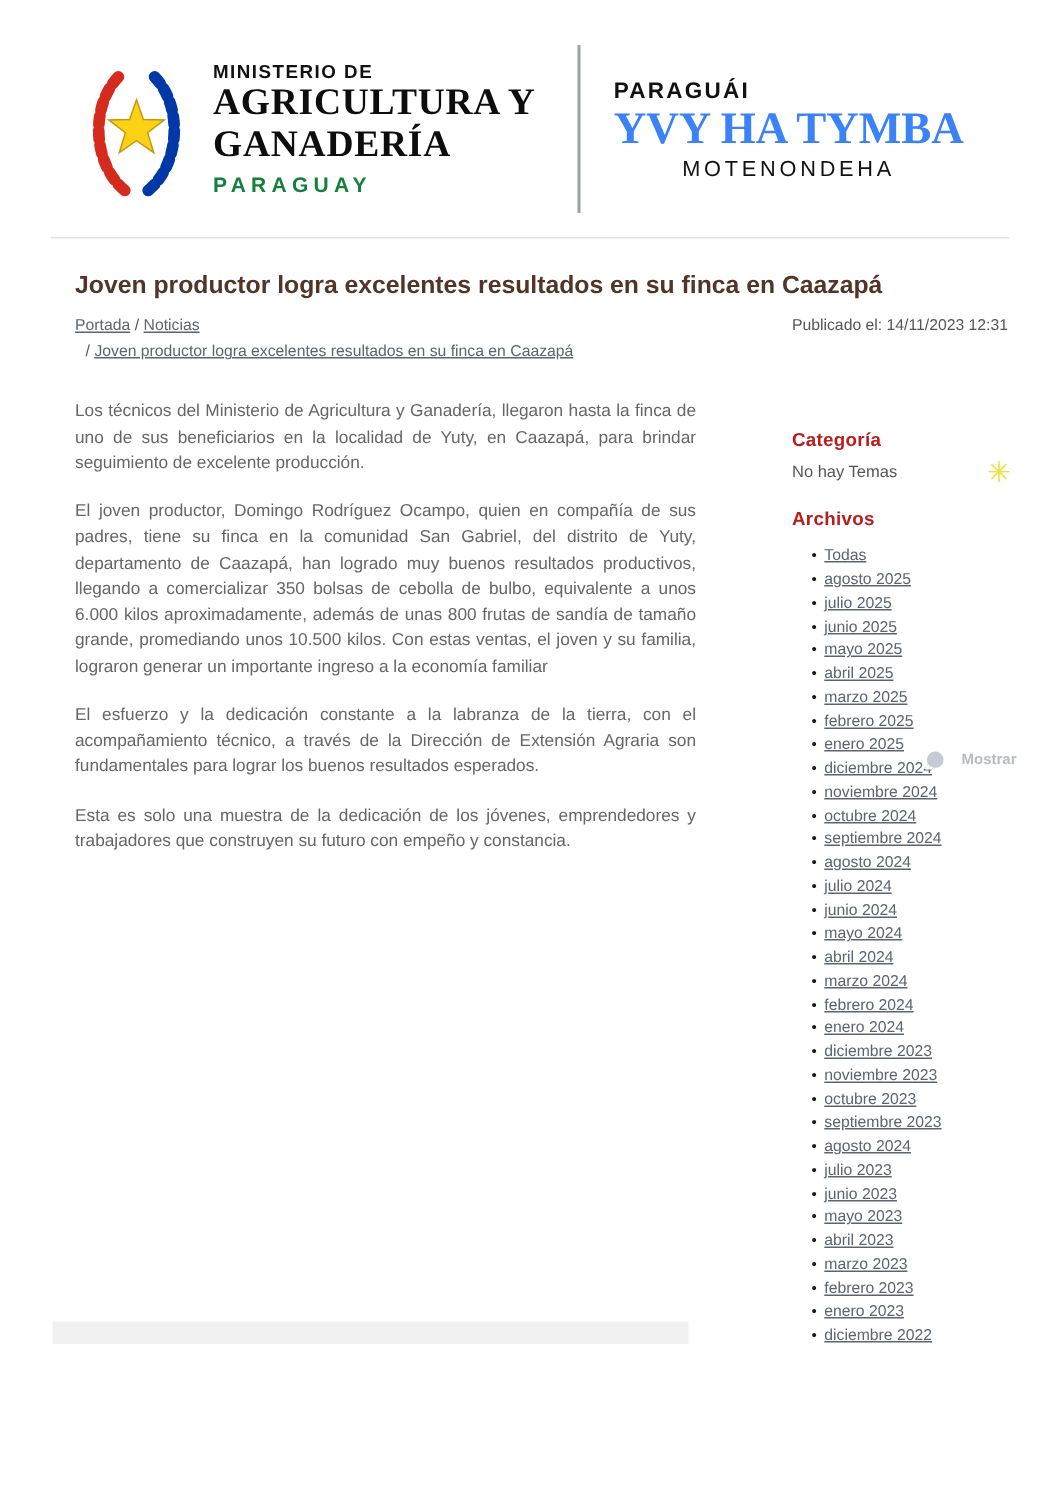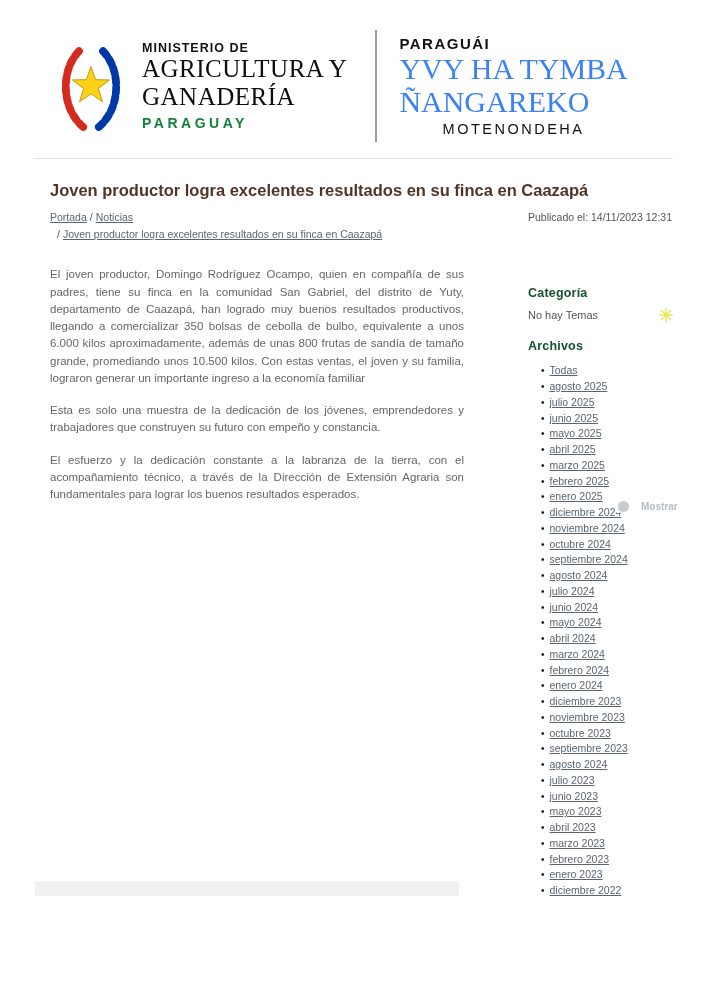--- a/index.html
+++ b/index.html
@@ -4,21 +4,21 @@
 <style>
   * { margin:0; padding:0; box-sizing:border-box; }
   html,body { background:#ffffff; }
   body { font-family:"Liberation Sans", sans-serif; color:#333; }
   .page { position:relative; width:707px; height:896px; margin:0 auto; background:#fff; overflow:hidden; }
 
   
   .site-header { display:flex; align-items:center; padding:30px 30px 0 52px; gap:12px; }
   .logo { flex:0 0 auto; }
   .logo svg { display:block; }
-  .serif { font-family:"Liberation Serif", serif; font-weight:400; }
+  .serif { font-family:"Liberation Serif", serif; font-weight:700; }
   .brand-es .ministry { font-size:12.5px; font-weight:700; letter-spacing:1px; color:#111; }
   .brand-es .org { font-size:25px; line-height:1.12; color:#0d0d0d; letter-spacing:.5px; }
   .brand-es .country { font-size:14px; font-weight:700; letter-spacing:3.5px; margin-top:4px; color:#15803d; }
   .v-divider { width:2px; height:112px; background:#9aa0a6; margin:0 10px 0 16px; flex:0 0 auto; }
   .brand-gn .gn-top { font-size:15px; font-weight:700; letter-spacing:1.5px; color:#111; }
   .brand-gn .gn-serif { font-size:30px; line-height:1.1; color:#3b82f6; }
   .brand-gn .gn-bottom { font-size:14.5px; font-weight:400; letter-spacing:2.5px; margin-top:3px; color:#111;text-align:center; }
   .header-rule { border:none; border-top:1px solid #e3e3e3; margin:16px 34px 0; }
 
   
@@ -29,21 +29,21 @@
   .sep { color:#555; margin:0 3px; }
   .crumbs-line2 { margin-top:5px; padding-left:4px; }
   .published { position:absolute; right:0; top:0; color:#555; font-size:10.5px; }
 
   
   main { display:flex; padding:16px 35px 0 50px; }
   article { width:414px; margin-right:64px; padding-top:10px; }
   article p { font-size:11.5px; line-height:1.5; color:var(--body-text,#666); text-align:justify; margin:0 0 15px; }
 
   aside { flex:1; padding-top:30px; }
-  .side-heading { font-size:12.5px; font-weight:700; color:#14532d; letter-spacing:.2px; }
+  .side-heading { font-size:12.5px; font-weight:700; color:#b91c1c; letter-spacing:.2px; }
   .category-empty { font-size:11px; color:#555; margin-top:9px; }
   .archives-heading { margin-top:18px; }
   .archives { list-style:none; margin:10px 0 0; padding:0 0 0 13px; }
   .archives li { display:flex; align-items:baseline; line-height:14.75px; }
   .archives li::before { content:"•"; color:#1a1a1a; margin-right:5px; font-size:10px; }
   .archive-link { font-size:10.5px; color:var(--link-color,#5a6570); text-decoration:underline; }
 
   
   .userway-icon { position:absolute; left:658px; top:306px; font-size:19px; line-height:1;
                   color:var(--star-accent,#e8e535); cursor:pointer; text-shadow:0 0 1px rgba(0,0,0,.08); }
@@ -73,21 +73,20 @@
       <div class="org serif">AGRICULTURA Y</div>
       <div class="org serif">GANADERÍA</div>
       <div class="country">PARAGUAY</div>
     </div>
 
     <div class="v-divider"></div>
 
     <div class="brand-gn">
       <div class="gn-top">PARAGUÁI</div>
       <div class="gn-serif serif">YVY HA TYMBA</div>
-      <div class="gn-serif serif">ÑANGAREKO</div>
       <div class="gn-bottom">MOTENONDEHA</div>
     </div>
   </header>
 
   <hr class="header-rule">
 
   <h1 class="article-title">Joven productor logra excelentes resultados en su finca en Caazapá</h1>
 
   <div class="breadcrumb-row">
     <div class="crumbs-line1">
@@ -95,26 +94,27 @@
     </div>
     <div class="published">Publicado el: 14/11/2023 12:31</div>
     <div class="crumbs-line2">
       <span class="sep">/</span><a href="#" class="current-crumb">Joven productor logra excelentes resultados en su finca en Caazapá</a>
     </div>
   </div>
 
   <main>
     <article>
 
+        <p>Los técnicos del Ministerio de Agricultura y Ganadería, llegaron hasta la finca de uno de sus beneficiarios en la localidad de Yuty, en Caazapá, para brindar seguimiento de excelente producción.</p>
 
         <p>El joven productor,  Domingo Rodríguez Ocampo, quien en compañía de sus padres, tiene su finca en la comunidad San Gabriel, del distrito de Yuty, departamento de Caazapá,  han logrado muy buenos resultados productivos, llegando a comercializar 350 bolsas de cebolla de bulbo, equivalente a unos 6.000 kilos  aproximadamente, además de  unas 800 frutas de sandía de tamaño grande,  promediando unos 10.500 kilos. Con estas ventas, el joven y su familia, lograron  generar un importante ingreso a la economía familiar</p>
 
+        <p>El esfuerzo y la dedicación constante a la labranza de la tierra, con el acompañamiento técnico, a través de la Dirección de Extensión Agraria son fundamentales para lograr los buenos resultados esperados.</p>
+
         <p>Esta es solo una muestra de la dedicación de los jóvenes, emprendedores y trabajadores que construyen su futuro con empeño y constancia.</p>
-
-        <p>El esfuerzo y la dedicación constante a la labranza de la tierra, con el acompañamiento técnico, a través de la Dirección de Extensión Agraria son fundamentales para lograr los buenos resultados esperados.</p>
       </article>
 
     <aside>
       <h2 class="side-heading">Categoría</h2>
       <div class="category-empty">No hay Temas</div>
       <h2 class="side-heading archives-heading">Archivos</h2>
       <ul class="archives">
 
           <li>
             <a href="#" class="archive-link">Todas</a>

